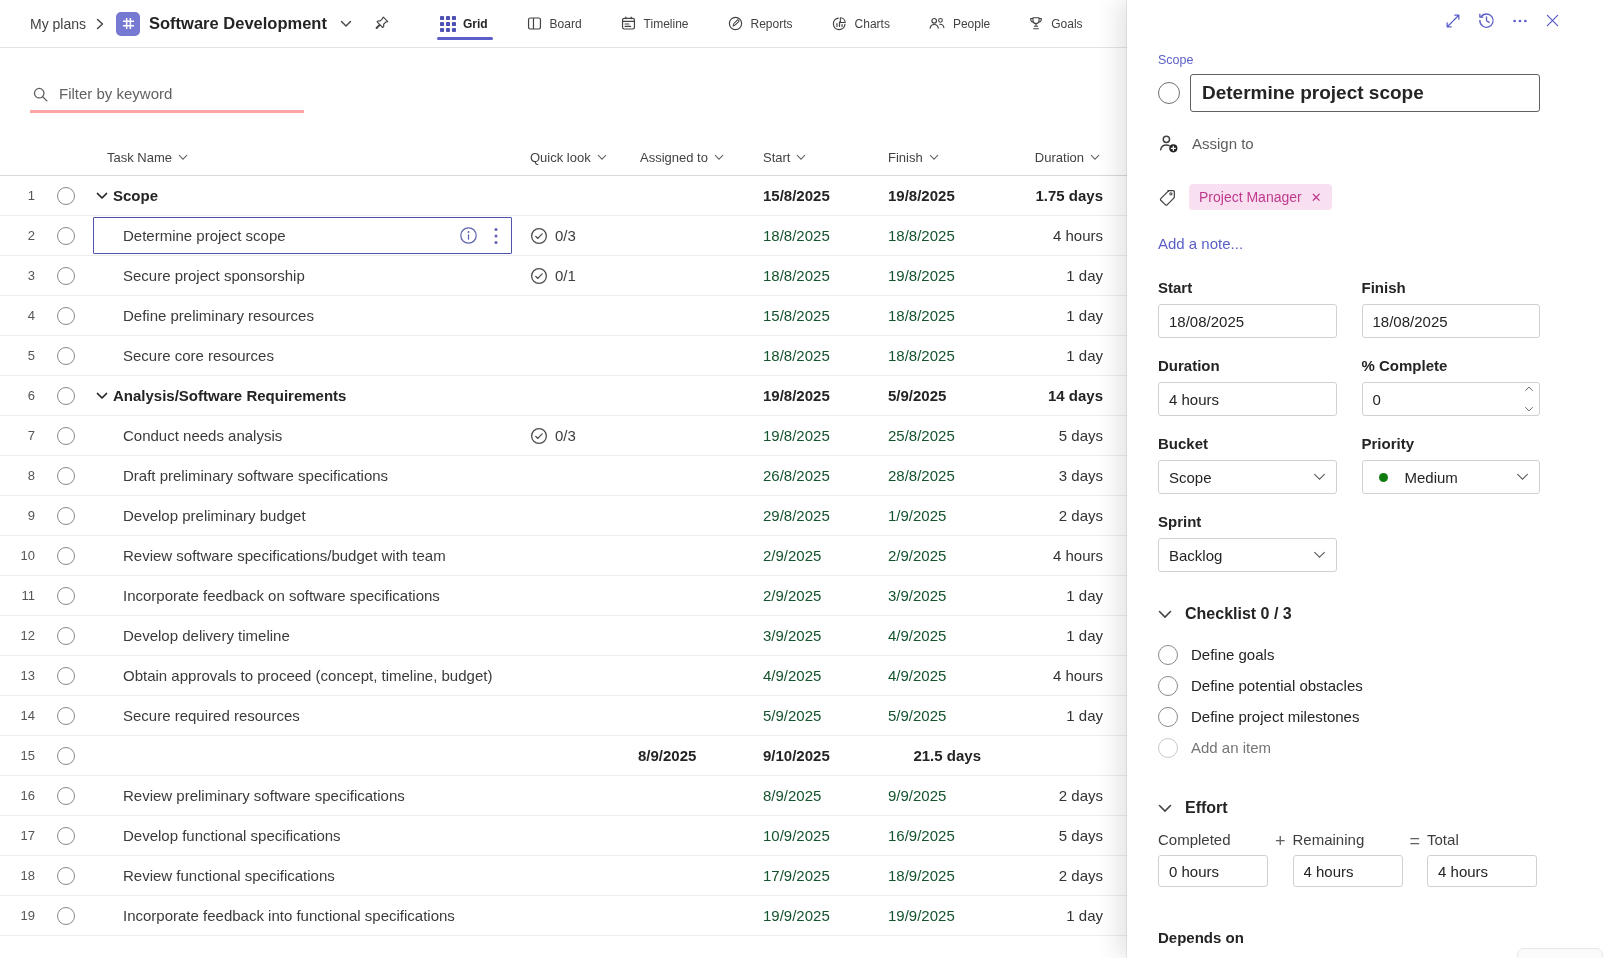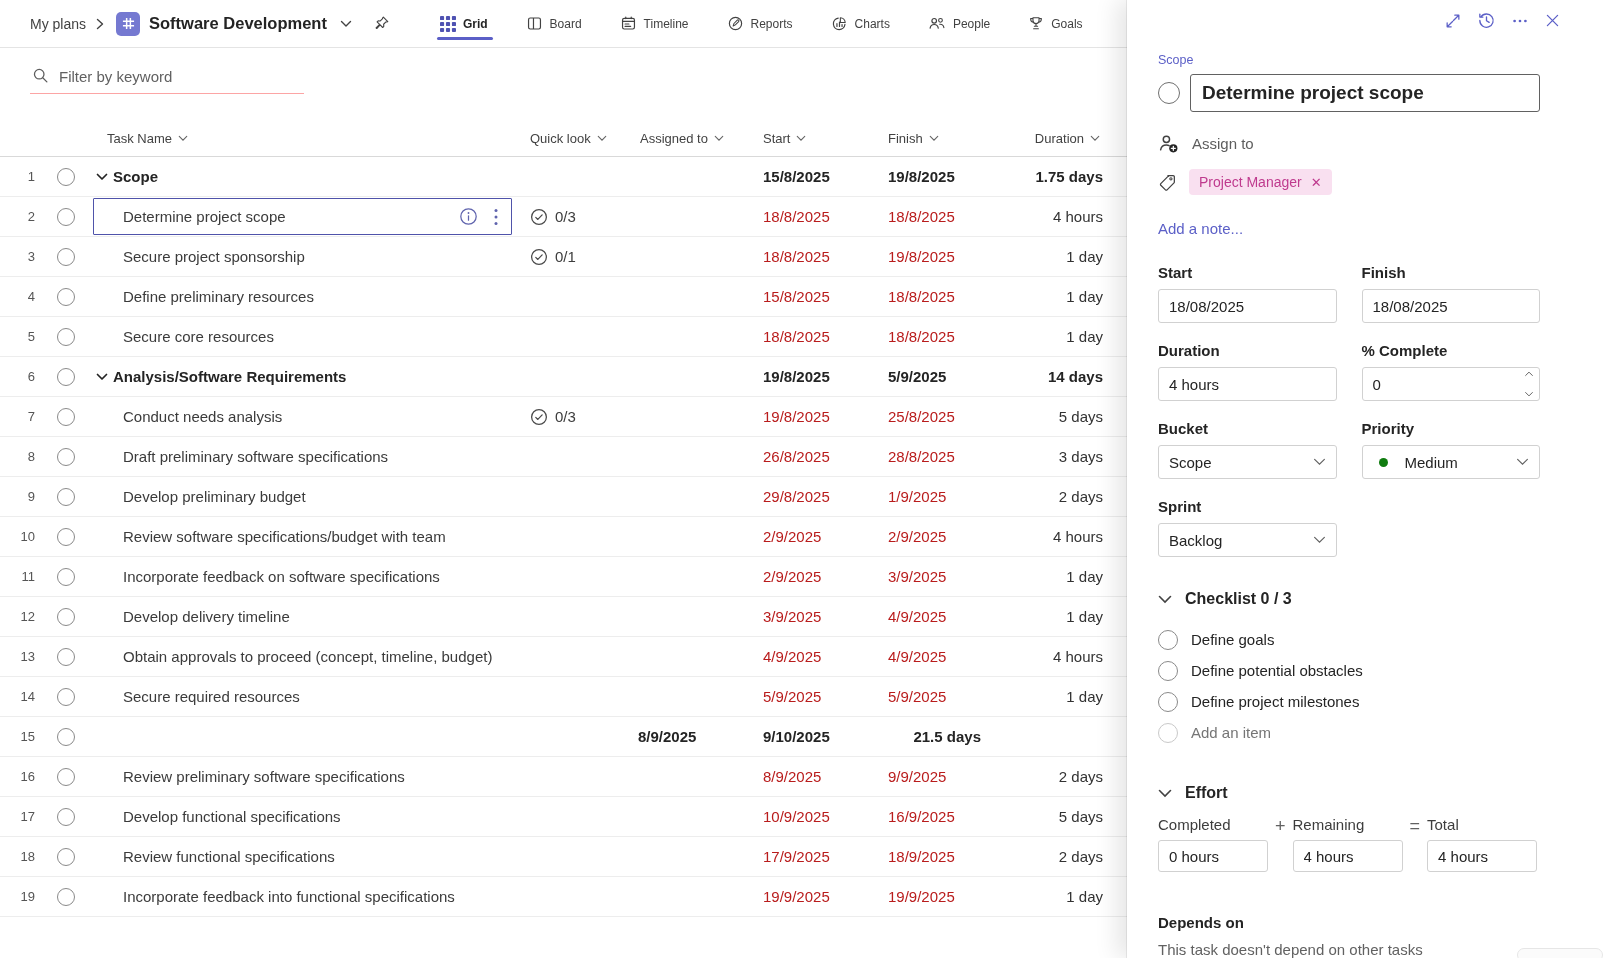--- a/index.html
+++ b/index.html
@@ -13,21 +13,21 @@
   .crumb-link{font-size:14px;color:#424242;cursor:pointer;}
   .plan-icon{width:24px;height:24px;border-radius:5px;background:#7579d1;display:inline-flex;align-items:center;justify-content:center;margin-left:2px;}
   .plan-title{font-size:16.5px;font-weight:700;color:#242424;}
   .tabs{display:flex;align-items:center;gap:38px;margin-left:50px;height:100%;}
   .tab{position:relative;display:flex;align-items:center;gap:7px;height:100%;font-size:12px;color:#424242;cursor:pointer;white-space:nowrap;}
   .tab.active{font-weight:700;color:#242424;}
   .tab.active::after{content:"";position:absolute;left:-3px;right:-5px;bottom:7px;height:3px;border-radius:2px;background:#5b5fc7;}
   .tab svg{flex:0 0 auto;}
 
   
-  .filter{display:flex;align-items:flex-start;gap:8px;width:270px;margin:15px 0 0 30px;border-bottom:1px solid #fca5a5;padding:4px 2px 7px 2px;}
+  .filter{display:flex;align-items:flex-end;gap:8px;width:270px;margin:32px 0 0 30px;border-bottom:3px solid #fca5a5;padding:4px 2px 7px 2px;}
   .filter input{border:none;outline:none;font-size:15px;width:100%;font-family:inherit;color:#242424;}
   .filter input::placeholder{color:#616161;}
 
   
   .grid-table{margin-top:27px;}
   .thead,.trow{display:grid;grid-template-columns:44px 44px 427px 115px 125px 125px 125px 122px;align-items:center;}
   .thead{height:35px;border-bottom:1px solid #d9d9d9;}
   .th{font-size:13px;color:#424242;display:flex;align-items:center;gap:6px;cursor:pointer;}
   .th.c-name{padding-left:19px;}.th.c-quick{padding-left:15px;}.th.c-assign{padding-left:10px;}
   .th.c-start,.th.c-finish{padding-left:8px;}
@@ -39,37 +39,37 @@
   .c-name-cell{height:100%;display:flex;align-items:center;position:relative;}
   .nm{color:#3b3b3b;}
   .nm.child{padding-left:35px;}
   .gchev{display:inline-flex;margin-left:8px;margin-right:5px;}
   .nm.g{font-weight:700;color:#242424;}
   .selbox{position:absolute;left:5px;right:3px;top:1px;bottom:1px;border:1.4px solid #4f53aa;border-radius:1px;display:flex;align-items:center;background:#fff;}
   .selbox .nm{padding-left:29px;flex:1;}
   .cellicons{display:flex;align-items:center;gap:16px;padding-right:13px;}
   .cellicons span{display:inline-flex;cursor:pointer;}
   .c-quick-cell{display:flex;align-items:center;gap:7px;padding-left:15px;color:#3d3d3d;font-size:15px;}
-  .c-date{padding-left:8px;color:#b91c1c;}
+  .c-date{padding-left:8px;color:#14532d;}
   .c-dur-cell{text-align:right;padding-right:24px;color:#333;}
   .trow.grp .c-date,.trow.grp .c-dur-cell{font-weight:700;color:#242424;}
 
   
   .panel{position:absolute;left:1127px;top:0;width:476px;height:958px;background:#fff;box-sizing:border-box;
     box-shadow:-1px 0 0 rgba(0,0,0,.07), -10px 0 22px rgba(0,0,0,.10);}
   .panel-icons{position:absolute;top:11px;right:42px;display:flex;gap:15px;align-items:center;}
   .panel-icons span{display:inline-flex;cursor:pointer;}
   .pcontent{padding:50px 63px 0 31px;}
   .scope-link{font-size:12.5px;color:#5b5fc7;cursor:pointer;display:inline-block;margin-bottom:7px;}
   .title-row{display:flex;align-items:center;gap:10px;}
   .big-radio{width:22px;height:22px;border:1.6px solid #707070;border-radius:50%;box-sizing:border-box;flex:0 0 auto;cursor:pointer;background:#fff;}
   .title-input{flex:1;height:38px;border:1px solid #616161;border-radius:3px;font-size:19px;font-weight:600;
     padding:0 11px;font-family:inherit;color:#242424;box-sizing:border-box;outline:none;min-width:0;}
   .assign-row{display:flex;align-items:center;gap:13px;margin-top:21px;color:#5d5d5d;font-size:15px;cursor:pointer;}
-  .tag-row{display:flex;align-items:center;gap:12px;margin-top:15px;}
+  .tag-row{display:flex;align-items:center;gap:12px;margin-top:30px;}
   .chip{display:inline-flex;align-items:center;gap:9px;background:#f9e0f0;color:#bf3a8e;font-size:14px;
     padding:5px 10px;border-radius:4px;cursor:default;}
   .chip .x{font-size:13px;cursor:pointer;line-height:1;}
   .addnote{margin-top:25px;font-size:15px;color:#5b5fc7;cursor:pointer;}
   .fgrid{display:grid;grid-template-columns:1fr 1fr;column-gap:25px;row-gap:19px;margin-top:27px;}
   .field label{display:block;font-size:15px;font-weight:600;color:#242424;margin-bottom:8px;}
   .tbox{width:100%;height:34px;border:1px solid #d1d1d1;border-radius:3px;box-sizing:border-box;
     font-size:15px;color:#242424;padding:0 10px;font-family:inherit;outline:none;background:#fff;}
   .spin-wrap{position:relative;}
   .spin{position:absolute;right:6px;top:4px;bottom:4px;display:flex;flex-direction:column;justify-content:space-between;}

